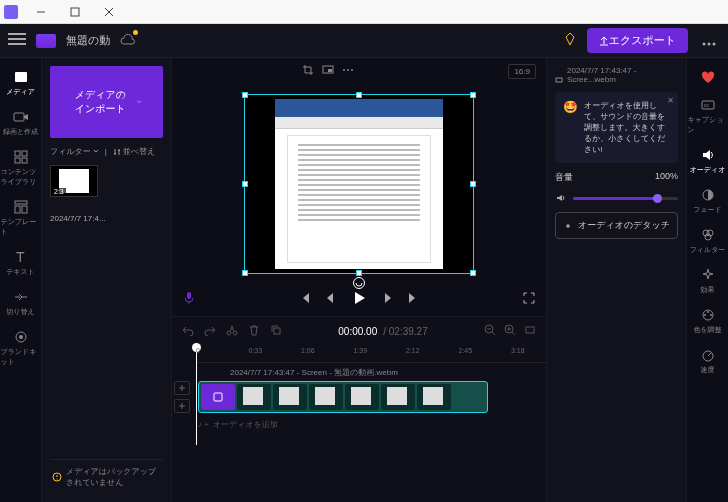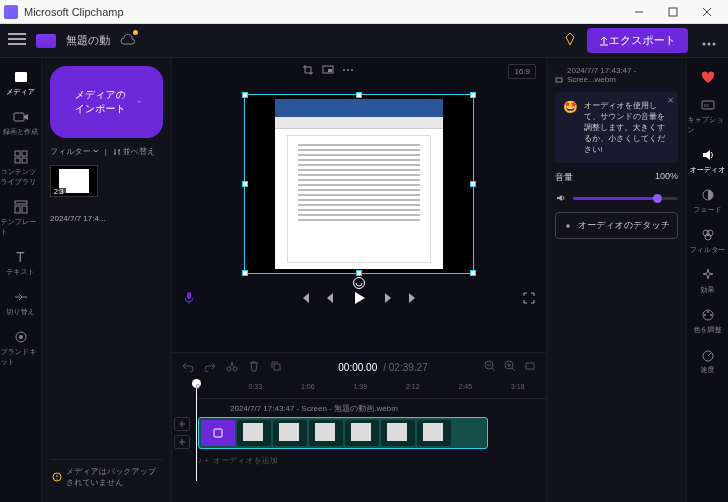--- a/index.html
+++ b/index.html
@@ -28,21 +28,21 @@
 .main { flex: 1; display: flex; overflow: hidden; }
 
 
 .rail { width: 42px; background: #0d0d17; display: flex; flex-direction: column; align-items: center; padding-top: 6px; gap: 2px; border-right: 1px solid #1a1a28; }
 .rail-item { width: 40px; padding: 5px 0; display: flex; flex-direction: column; align-items: center; color: #888; font-size: 7px; gap: 2px; cursor: pointer; }
 .rail-item.active { color: #fff; }
 .rail-item svg { width: 16px; height: 16px; }
 
 
 .media-panel { width: 130px; background: #12121d; padding: 8px; display: flex; flex-direction: column; gap: 8px; border-right: 1px solid #1a1a28; }
-.import-btn { background: #6d28d9; color: #fff; border: none; border-radius: 16px; padding: 22px; font-size: 10px; display: flex; align-items: center; justify-content: center; gap: 8px; }
+.import-btn { background: #6d28d9; color: #fff; border: none; border-radius: 2px; padding: 22px; font-size: 10px; display: flex; align-items: center; justify-content: center; gap: 8px; }
 .filter-row { display: flex; gap: 6px; font-size: 8px; color: #999; }
 .filter-row span { display:flex; align-items:center; gap:2px; }
 .thumb-item { display: flex; flex-direction: column; gap: 17px; }
 .thumb { width: 48px; height: 32px; background: #000; border: 1px solid #333; position: relative; }
 .thumb-doc { position:absolute; top:3px; left:8px; width:30px; height:24px; background:#fff; }
 .thumb-time { position: absolute; bottom: 1px; left: 1px; font-size: 7px; background: rgba(0,0,0,.7); padding: 0 2px; color:#fff; }
 .thumb-label { font-size: 8px; color: #aaa; white-space: nowrap; overflow: hidden; text-overflow: ellipsis; width: 110px; }
 .backup-notice { margin-top: auto; font-size: 8px; color: #888; display: flex; align-items: center; gap: 4px; padding: 6px 2px; border-top: 1px solid #222; }
 .backup-notice svg { width:10px; height:10px; flex-shrink:0; color:#fbbf24; }
 
@@ -67,21 +67,21 @@
 .rot-handle { position:absolute; bottom:-16px; left:50%; margin-left:-6px; width:12px; height:12px; border:1px solid #fff; border-radius:50%; display:flex; align-items:center; justify-content:center; }
 
 .playback { height: 32px; display: flex; align-items: center; justify-content: center; gap: 12px; }
 .playback svg { width: 14px; height: 14px; color: #aaa; cursor:pointer; }
 .playback .play svg { width: 18px; height: 18px; color: #fff; }
 .playback .mic { margin-right: auto; margin-left: 10px; }
 .playback .mic svg { color: #6d28d9; }
 .playback .expand { margin-left: auto; margin-right: 10px; }
 
 
-.timeline { flex: 1; background: #0f0f1a; border-top: 1px solid #1a1a28; display: flex; flex-direction: column; margin-top: 36px; }
+.timeline { flex: 1; background: #0f0f1a; border-top: 1px solid #1a1a28; display: flex; flex-direction: column; }
 .tl-toolbar { height: 28px; display: flex; align-items: center; padding: 0 10px; gap: 10px; font-size: 9px; color: #777; }
 .tl-toolbar svg { width: 12px; height: 12px; color: #555; }
 .tl-time { color: #fff; font-family: monospace; font-size: 10px; }
 .tl-time .dur { color: #666; }
 .tl-toolbar .right { margin-left: auto; display: flex; gap: 8px; }
 .ruler { height: 18px; position: relative; border-bottom: 1px solid #222; margin-left: 24px; }
 .ruler .tick { position: absolute; top: 2px; font-size: 7px; color: #666; }
 .playhead { position:absolute; left:0; top:0; width:1px; height:100px; background:#fff; }
 .playhead::before { content:''; position:absolute; top:-2px; left:-4px; width:9px; height:9px; background:#fff; border-radius:50%; }
 .tracks { flex:1; position: relative; padding-left: 24px; }
@@ -113,21 +113,20 @@
 
 
 .right-rail { width: 42px; background: #0d0d17; display:flex; flex-direction:column; align-items:center; padding-top:6px; gap:2px; border-left:1px solid #1a1a28; }
 .right-rail .rail-item.heart svg { color:#ef4444; fill:#ef4444; }
 </style>
 </head>
 <body>
 
 <div class="titlebar">
   <div class="logo"></div>
-  <div class="title">Microsoft Clipchamp</div>
   <div class="winbtn">
       <svg viewBox="0 0 10 10">
         <line x1="1" y1="5" x2="9" y2="5" stroke="currentColor"></line>
       </svg>
     </div>
   <div class="winbtn">
       <svg viewBox="0 0 10 10">
         <rect x="1" y="1" width="8" height="8" fill="none" stroke="currentColor"></rect>
       </svg>
     </div>

